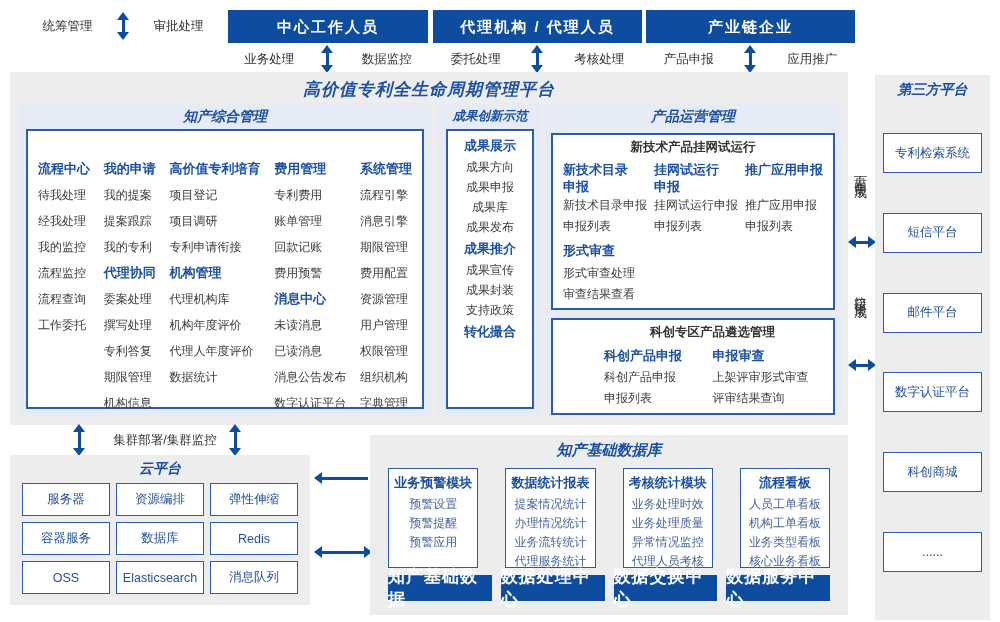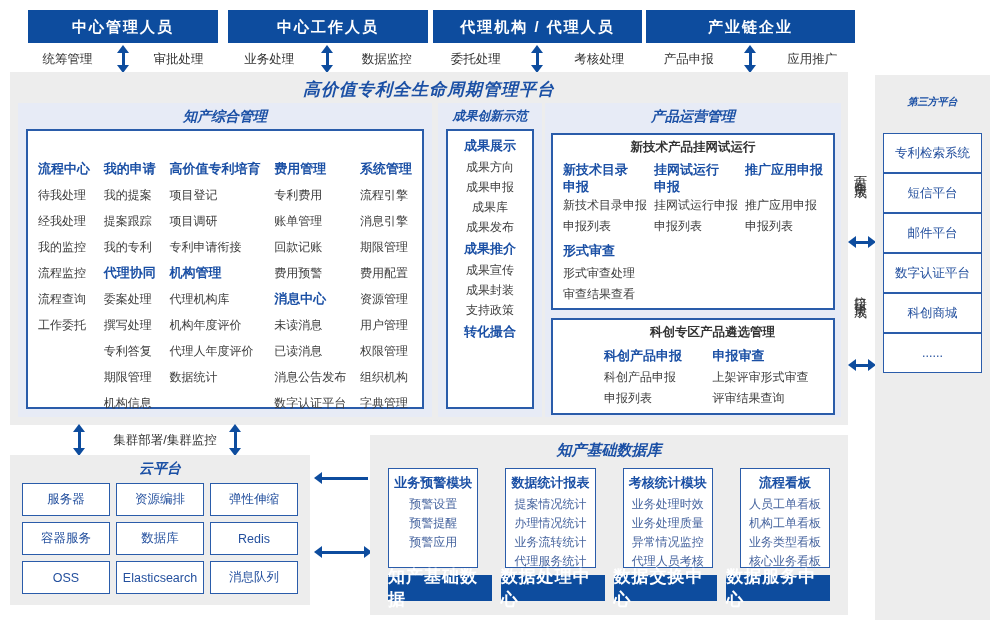--- a/index.html
+++ b/index.html
@@ -67,24 +67,24 @@
   .cat-left .grp-h, .cat-right .grp-h { line-height:24px; }
   .cat-line { font-size:12px; color:#3d3d3d; line-height:21px; white-space:nowrap; }
   .cat-line span { margin-right:10px; }
   .sel-cols { display:flex; padding:0 12px; }
   .sel-col { width:50%; }
   .sel-col .grp-h { line-height:23px; }
   .sel-col .grp-items li { line-height:21px; }
 
   
   .sidebar { position:absolute; left:875px; top:75px; width:115px; height:545px; background:#ededed; }
-  .side-title { text-align:center; padding-top:20px; font-size:10px; font-weight:bold;
+  .side-title { text-align:center; padding-top:6px; font-size:14px; font-weight:bold;
                 font-style:italic; color:#1b50a5; }
   .side-items { position:absolute; top:58px; bottom:48px; left:8px; right:8px;
-                display:flex; flex-direction:column; justify-content:flex-start; }
+                display:flex; flex-direction:column; justify-content:space-between; }
   .side-box { height:40px; background:#fff; border:1.5px solid #2a5caa; display:flex;
               align-items:center; justify-content:center; font-size:12.5px; color:#24509e; }
 
   .int-label { position:absolute; left:851px; width:20px; writing-mode:vertical-lr;
                text-orientation:upright; font-size:13px; color:#333; letter-spacing:3px; }
 
   
   .cloud-panel { position:absolute; left:10px; top:455px; width:300px; height:150px; background:#ededed; }
   .panel-title { text-align:center; font-size:14px; font-weight:bold; font-style:italic;
                  color:#1b50a5; line-height:26px; }
@@ -104,21 +104,20 @@
   .db-centers { position:absolute; top:140px; left:18px; right:18px; display:flex; gap:9px; }
   .db-center { flex:1; height:26px; background:#0d4c9e; color:#fff; font-weight:bold; font-size:17px;
                display:flex; align-items:center; justify-content:center; letter-spacing:1px; }
 </style>
 </head>
 <body>
 
 <div>
 
   <div class="actor" style="left:28px;width:190px">
-    <div class="actor-bar">中心管理人员</div>
     <div class="actor-sub">
       <span>统筹管理</span>
       <span class="varrow"></span>
       <span>审批处理</span>
     </div>
   </div>
   <div class="actor" style="left:228px;width:200px">
     <div class="actor-bar">中心工作人员</div>
     <div class="actor-sub">
       <span>业务处理</span>

